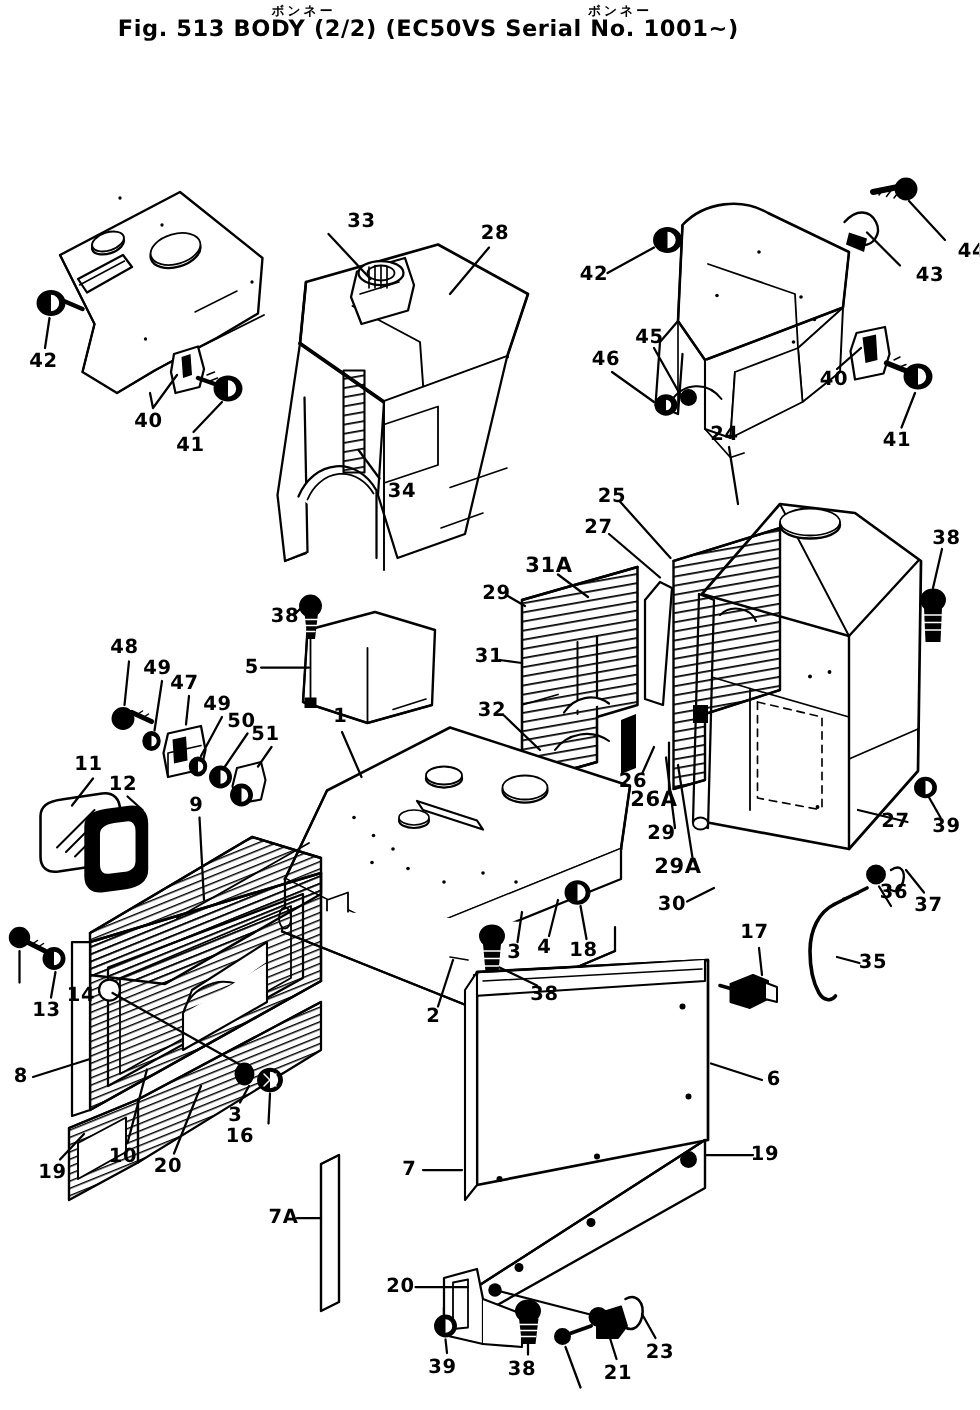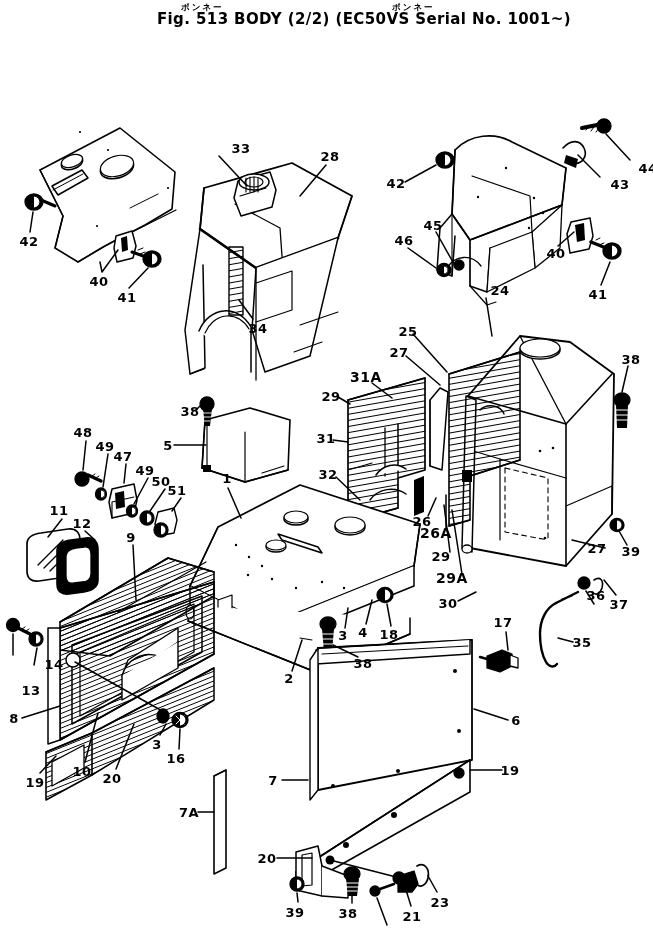--- a/index.html
+++ b/index.html
@@ -21,21 +21,21 @@
     position: absolute;
     left: 0;
     top: 0;
   }
   
   .title-row {
     position: absolute;
     left: 0;
     top: 10px;
     width: 571px;
-    text-align: right;
+    text-align: center;
     white-space: nowrap;
   }
   .title-main {
     font-family: "DejaVu Sans", sans-serif;
     font-size: 15px;
     font-weight: bold;
     letter-spacing: 0.4px;
     color: #000;
     display: inline-block;
   }
@@ -557,29 +557,29 @@
       <path d="M616 595 L604 580"></path>
     </g>
   </svg>
 
   <div id="callout-layer">
       <div class="lbl" style="left: 29px; top: 241px;">42</div>
       <div class="lbl" style="left: 99px; top: 281px;">40</div>
       <div class="lbl" style="left: 127px; top: 297px;">41</div>
       <div class="lbl" style="left: 213px; top: 148px; margin-left: 28px;">33</div>
       <div class="lbl" style="left: 330px; top: 156px;">28</div>
-      <div class="lbl" style="left: 258px; top: 328px;">34</div>
+      <div class="lbl" style="left: 268px; top: 328px;">34</div>
       <div class="lbl" style="left: 396px; top: 183px;">42</div>
       <div class="lbl" style="left: 433px; top: 225px;">45</div>
       <div class="lbl" style="left: 404px; top: 240px;">46</div>
       <div class="lbl" style="left: 604px; top: 184px; margin-left: 16px;">43</div>
       <div class="lbl" style="left: 635px; top: 168px; margin-left: 13px;">44</div>
       <div class="lbl" style="left: 556px; top: 253px;">40</div>
       <div class="lbl" style="left: 598px; top: 294px;">41</div>
-      <div class="lbl" style="left: 483px; top: 290px; margin-left: 17px;">24</div>
+      <div class="lbl" style="left: 483px; top: 290px;">24</div>
       <div class="lbl" style="left: 408px; top: 331px;">25</div>
       <div class="lbl" style="left: 399px; top: 352px;">27</div>
       <div class="lbl" style="left: 631px; top: 359px;">38</div>
       <div class="lbl sm" style="left: 366px; top: 377px;">31A</div>
       <div class="lbl" style="left: 331px; top: 396px;">29</div>
       <div class="lbl" style="left: 326px; top: 438px;">31</div>
       <div class="lbl" style="left: 328px; top: 474px;">32</div>
       <div class="lbl" style="left: 422px; top: 521px;">26</div>
       <div class="lbl sm" style="left: 436px; top: 533px;">26A</div>
       <div class="lbl" style="left: 441px; top: 556px;">29</div>
@@ -593,27 +593,27 @@
       <div class="lbl" style="left: 105px; top: 446px;">49</div>
       <div class="lbl" style="left: 123px; top: 456px;">47</div>
       <div class="lbl" style="left: 145px; top: 470px;">49</div>
       <div class="lbl" style="left: 161px; top: 481px;">50</div>
       <div class="lbl" style="left: 177px; top: 490px;">51</div>
       <div class="lbl" style="left: 59px; top: 510px;">11</div>
       <div class="lbl" style="left: 82px; top: 523px;">12</div>
       <div class="lbl" style="left: 131px; top: 537px;">9</div>
       <div class="lbl" style="left: 227px; top: 478px;">1</div>
       <div class="lbl" style="left: 18px; top: 664px; margin-left: 36px;">14</div>
-      <div class="lbl" style="left: 31px; top: 690px;">13</div>
+      <div class="lbl" style="left: 31px; top: 674px;">13</div>
       <div class="lbl" style="left: 14px; top: 718px;">8</div>
       <div class="lbl" style="left: 35px; top: 782px;">19</div>
       <div class="lbl" style="left: 82px; top: 771px;">10</div>
       <div class="lbl" style="left: 112px; top: 778px;">20</div>
       <div class="lbl" style="left: 157px; top: 744px;">3</div>
-      <div class="lbl" style="left: 176px; top: 758px;">16</div>
+      <div class="lbl" style="left: 160px; top: 758px;">16</div>
       <div class="lbl" style="left: 289px; top: 678px;">2</div>
       <div class="lbl" style="left: 343px; top: 635px;">3</div>
       <div class="lbl" style="left: 363px; top: 632px;">4</div>
       <div class="lbl" style="left: 389px; top: 634px;">18</div>
       <div class="lbl" style="left: 363px; top: 663px;">38</div>
       <div class="lbl" style="left: 503px; top: 622px;">17</div>
       <div class="lbl" style="left: 582px; top: 642px;">35</div>
       <div class="lbl" style="left: 596px; top: 595px;">36</div>
       <div class="lbl" style="left: 619px; top: 604px;">37</div>
       <div class="lbl" style="left: 516px; top: 720px;">6</div>

